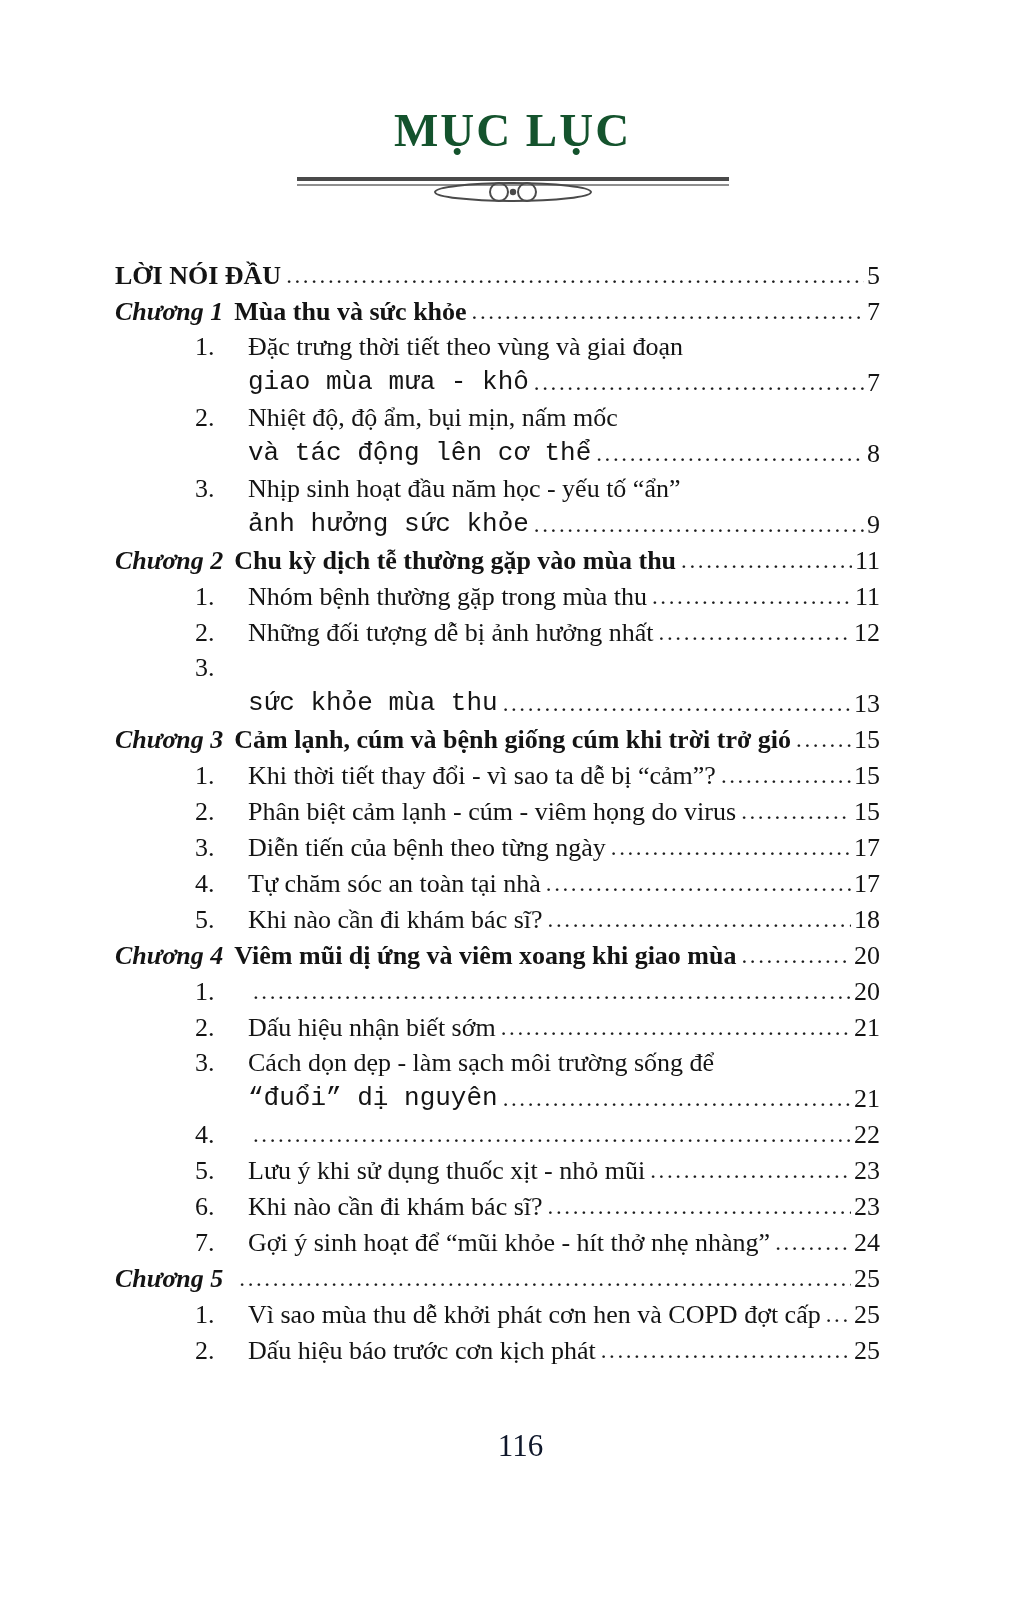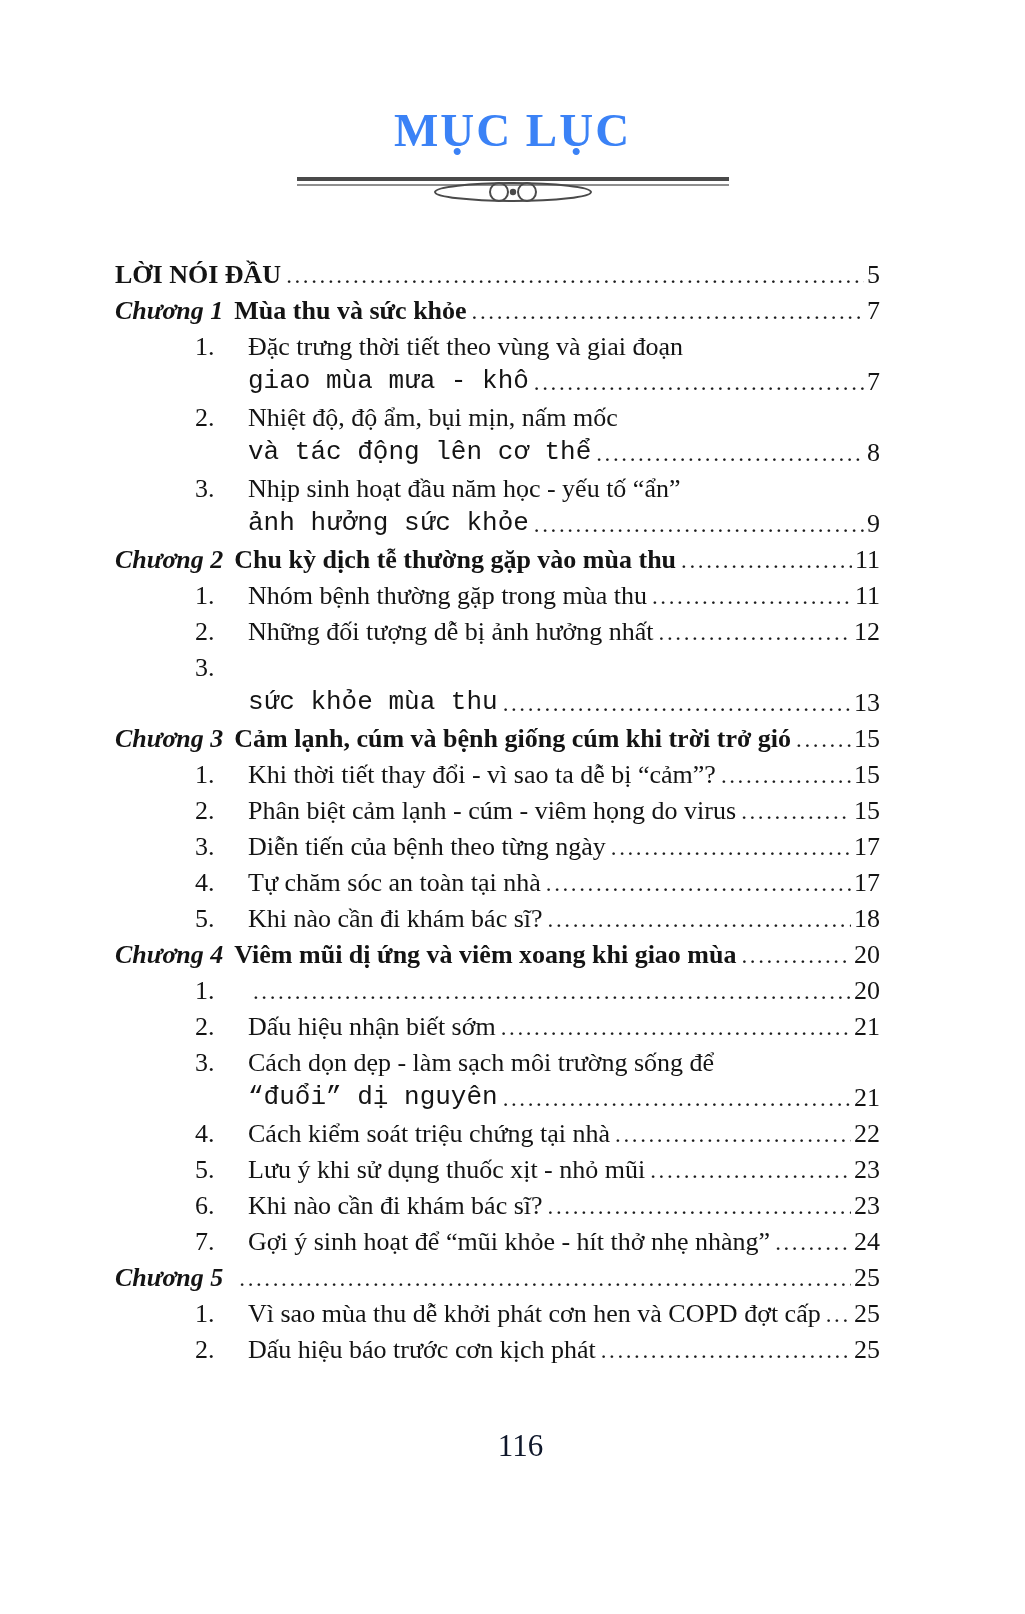--- a/index.html
+++ b/index.html
@@ -11,34 +11,34 @@
     font-family: "Liberation Serif", "DejaVu Serif", serif;
     color: #141414;
     overflow: hidden;
   }
   .page-title {
     margin-top: 103px;
     text-align: center;
     font-size: 47px;
     font-weight: 700;
     letter-spacing: 2px;
-    color: #3b82f6;
+    color: #14532d;
   }
   .divider-wrap {
     text-align: center;
     margin-top: 14px;
   }
   .toc {
     margin-top: 46px;
     padding-left: 115px;
     padding-right: 145px;
   }
   .line {
     display: flex;
-    align-items: flex-start;
+    align-items: center;
     line-height: 35px;
     font-size: 26px;
     white-space: nowrap;
   }
   .line.front .label { font-weight: 700; }
   .line.chapter { font-weight: 700; }
   .line.chapter .prefix { font-style: italic; margin-right: 11px; flex: 0 0 auto; }
   .line.chapter .ctitle { flex: 0 1 auto; overflow: hidden; }
   .num {
     flex: 0 0 auto;
@@ -216,21 +216,20 @@
       <span class="num">3.</span>
       <span class="txt">Cách dọn dẹp - làm sạch môi trường sống để</span>
     </div>
     <div class="line item cont">
       <span class="txt">“đuổi” dị nguyên</span>
       <span class="dots"></span>
       <span class="pg">21</span>
     </div>
     <div class="line item">
       <span class="num">4.</span>
-      <span class="txt">Cách kiểm soát triệu chứng tại nhà</span>
       <span class="dots"></span>
       <span class="pg">22</span>
     </div>
     <div class="line item">
       <span class="num">5.</span>
       <span class="txt">Lưu ý khi sử dụng thuốc xịt - nhỏ mũi</span>
       <span class="dots"></span>
       <span class="pg">23</span>
     </div>
     <div class="line item">

